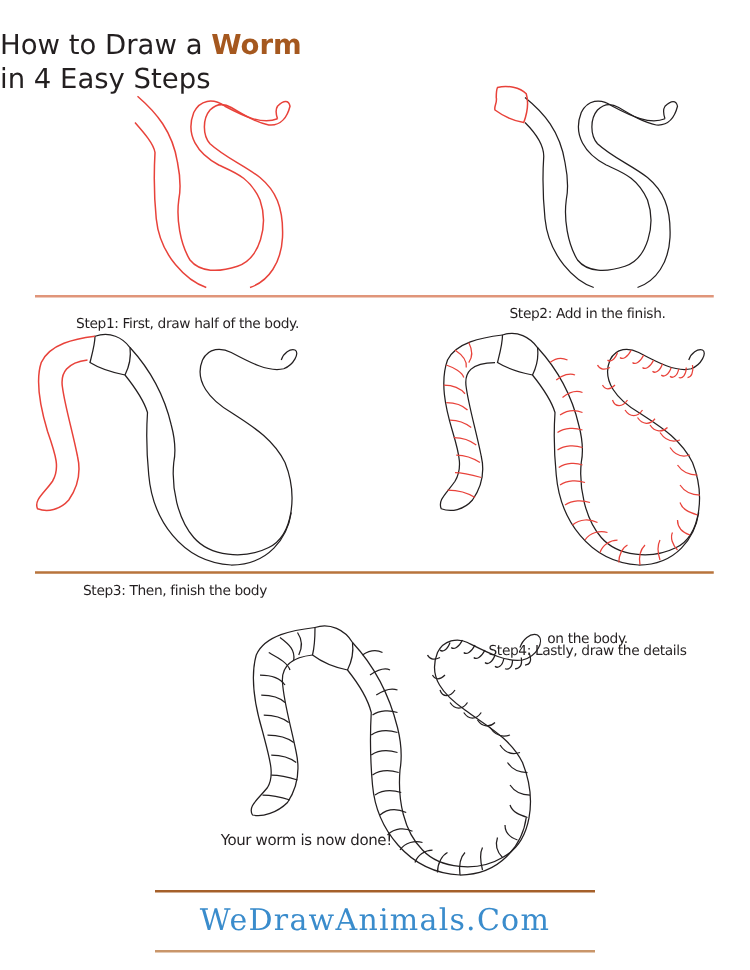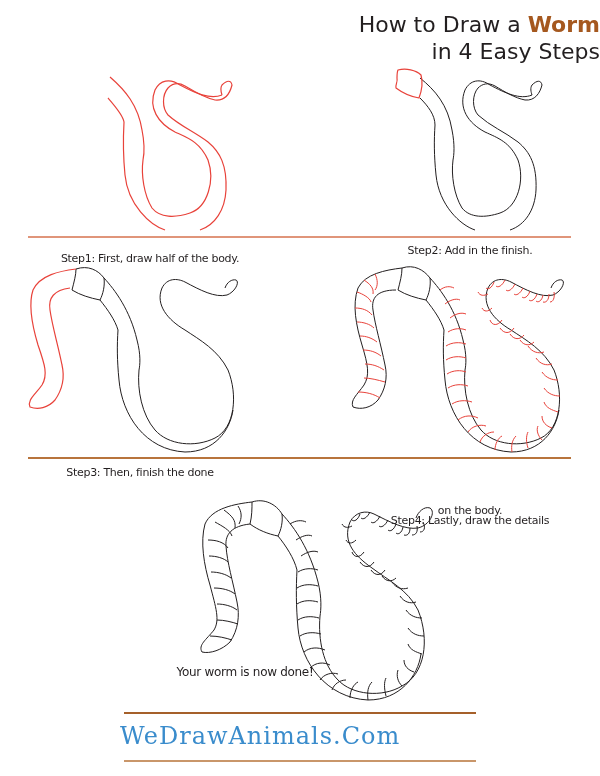--- a/index.html
+++ b/index.html
@@ -1,24 +1,24 @@
 <!DOCTYPE html>
 <html><head>
 <meta charset="utf-8">
 <style>
   html, body { margin: 0; padding: 0; background: #ffffff; }
   body { width: 600px; height: 776px; position: relative; overflow: hidden; font-family: "DejaVu Sans", sans-serif; }
-  .title { position: absolute; left: 0; width: 600px; text-align: right; color: #231f20; font-family: "DejaVu Sans", sans-serif; font-size: 22px; line-height: 26px; }
+  .title { position: absolute; left: 0; width: 600px; text-align: left; color: #231f20; font-family: "DejaVu Sans", sans-serif; font-size: 22px; line-height: 26px; margin-top: 12px; }
   .title1 { top: 12px; }
   .title2 { top: 39px; }
   .title .accent { color: #a5581f; font-weight: bold; }
   .rule { position: absolute; height: 2px; }
   .cap { position: absolute; font-family: "DejaVu Sans", sans-serif; font-size: 11px; color: #231f20; text-align: center; line-height: 14px; letter-spacing: -0.3px; }
   svg.worm { position: absolute; overflow: visible; }
-  .logo { position: absolute; left: 120px; top: 722px; width: 360px; font-family: "DejaVu Serif", serif; font-size: 24px; letter-spacing: 1px; color: #3a8ccc; }
+  .logo { position: absolute; left: 120px; top: 722px; width: 360px; text-align: center; font-family: "DejaVu Serif", serif; font-size: 24px; letter-spacing: 1px; color: #3a8ccc; }
 </style>
 </head>
 <body>
 
 <div class="title title1"><span>How to Draw a </span><span class="accent">Worm</span></div>
 <div class="title title2">in 4 Easy Steps</div>
 
 <svg class="worm" style="left:90px;top:60px;" width="180" height="170" viewBox="0 0 180 170" fill="none" stroke="#e8423a" stroke-width="1.2">
   <path d="M20,17 C35,30 48,45 52,70 C55,85 54,95 53,100 C51,115 54,135 62,148 C70,158 85,158 100,153 C118,147 125,120 118,100 C110,82 98,78 85,72 C68,63 58,48 65,30 C70,20 80,18 90,25 C105,33 120,40 132,35"></path>
   <path d="M18,38 C25,46 33,55 34,62 C33,80 33,95 35,115 C38,145 60,165 75,170"></path>
@@ -93,21 +93,21 @@
       <path d="M193,28 C190,34 186,36 184,34"></path>
       <path d="M200,31 C198,37 194,39 192,37"></path>
     <path d="M207,34 C205,40 201,42 199,40"></path>
       <path d="M213,35 C212,41 208,43 206,41"></path>
       <path d="M219,34 C219,40 216,43 213,42"></path>
     <path d="M224,32 C225,38 223,42 220,42"></path>
   </g>
 </svg>
 
 <div class="rule" style="left:28px;top:457px;width:543px;background:#b8743c;"></div>
-<div class="cap" style="left:60px;top:466px;width:160px;">Step3: Then, finish the done</div>
+<div class="cap" style="left:60px;top:466px;width:160px;">Step3: Then, finish the body</div>
 <div class="cap" style="left:380px;top:466px;width:180px;margin-top:48px;">Step4: Lastly, draw the details</div>
 <div class="cap" style="left:380px;top:504px;width:180px;">on the body.</div>
 
 <svg class="worm" style="left:190px;top:490px;" width="260" height="210" viewBox="0 0 260 210" fill="none" stroke="#231f20" stroke-width="1">
   <path d="M62,12 C74,8 86,14 92,24 C93,32 91,40 88,46 C78,44 68,40 60,34 C62,26 62,18 62,12 Z"></path>
   <path d="M62,12 C45,14 22,18 15,34 C10,52 14,75 20,95 C26,118 30,130 24,140 C16,150 8,155 12,162 C20,164 32,160 40,152 C48,140 50,126 47,112 C43,92 37,72 36,56 C35,44 42,36 60,34"></path>
   <path d="M92,24 C105,38 120,60 128,92 C132,108 131,120 130,126 C128,150 133,175 148,190 C162,205 192,208 212,196 C235,184 240,150 228,120 C218,100 198,90 182,78 C165,66 152,52 160,32 C165,22 176,20 184,24 C200,32 215,40 228,38 C240,35 246,22 240,18 C234,16 228,22 226,28"></path>
   <path d="M88,46 C96,56 104,68 107,80 C106,98 106,116 108,138 C111,172 136,208 178,210 C210,210 228,186 231,164"></path>
   <g>
     <path d="M48,16 C52,22 52,28 49,34"></path>

